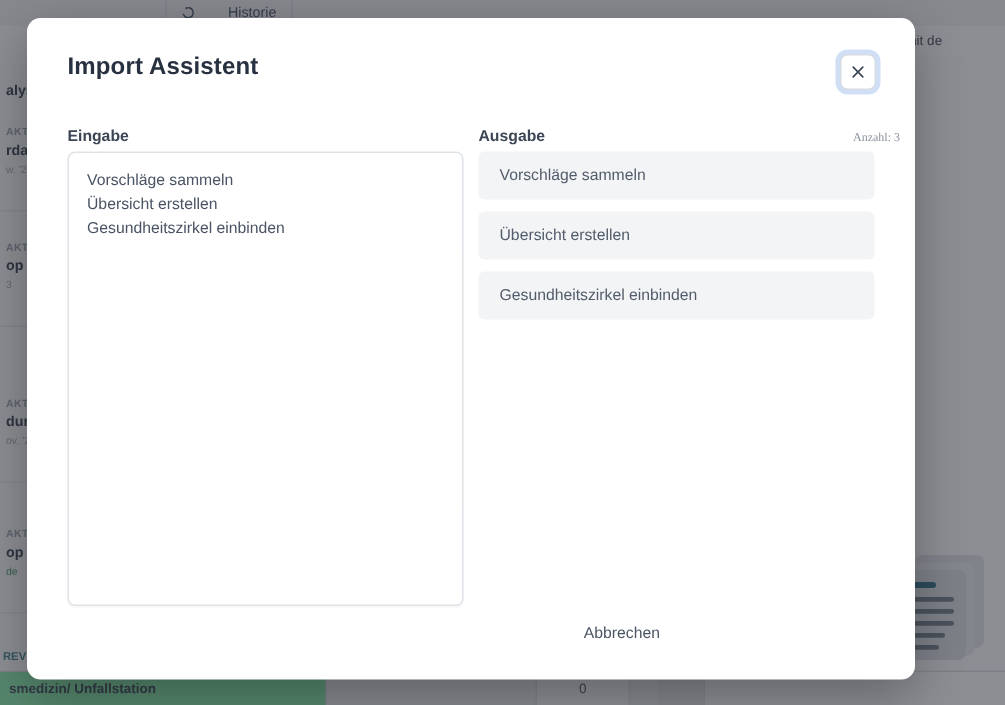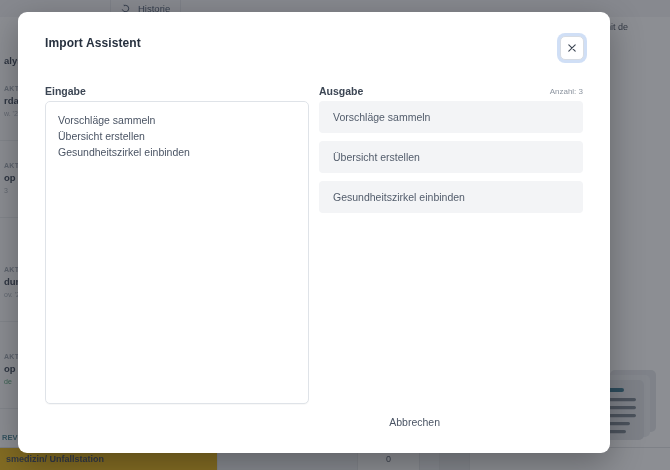--- a/index.html
+++ b/index.html
@@ -31,21 +31,21 @@
     left: 0; top: 0;
     width: 670px; height: 17px;
     background: #f3f4f6;
     border-bottom: 1px solid #e3e5e8;
     display: flex;
     align-items: center;
   }
   .bg-tab {
     display: flex;
     align-items: center;
-    gap: 8px;
+    gap: 22px;
     height: 17px;
     padding: 0 10px;
     font-size: 9.5px;
     color: #3f4d63;
     border-right: 1px solid #e0e2e6;
     border-left: 1px solid #e0e2e6;
     margin-left: 110px;
     background: #f3f4f6;
   }
   .hist-icon {
@@ -143,21 +143,21 @@
   .bg-table .cell {
     height: 22px;
     display: flex;
     align-items: center;
     padding: 0 6px;
     box-sizing: border-box;
     border-right: 1px solid #e6e8ea;
     white-space: nowrap;
     overflow: hidden;
   }
-  .bg-table .c1 { width: 218px; background:#eab308; font-weight:bold; color:#3a4554;}
+  .bg-table .c1 { width: 218px; background:#86efac; font-weight:bold; color:#3a4554;}
   .bg-table .c2 { width: 140px; background:#f2f3f5;}
   .bg-table .c3 { width: 200px; }
   .bg-table .c4 { width: 62px; justify-content:center; }
   .bg-table .c5 { width: 20px; background:#f2f3f5;}
   .bg-table .c6 { width: 30px; background:#eceef0;}
 
   .bg-review {
     position: absolute;
     left: 2px;
     bottom: 28px;
@@ -205,21 +205,21 @@
     border-radius: 9px;
     box-shadow: 0 10px 34px rgba(0,0,0,.30);
     box-sizing: border-box;
     overflow: hidden;
   }
 
   .modal-title {
     position: absolute;
     left: 27px;
     top: 24px;
-    font-size: 12px;
+    font-size: 16px;
     font-weight: bold;
     color: #27313f;
     letter-spacing: .1px;
   }
 
   .close-btn {
     position: absolute;
     right: 26px;
     top: 24px;
     width: 24px;
@@ -241,24 +241,25 @@
     position: absolute;
     font-size: 10.5px;
     font-weight: bold;
     color: #3c4654;
   }
   .label-input  { left: 27px; top: 73px; }
   .label-output { left: 301px; top: 73px; }
 
   .count-label {
     position: absolute;
-    right: 27px;
+    right: 10px;
     top: 75px;
     font-size: 8px;
     color: #8c949f;
+    font-family: Liberation Serif, serif;
   }
 
   .textarea {
     position: absolute;
     left: 27px;
     top: 89px;
     width: 264px;
     height: 303px;
     box-sizing: border-box;
     border: 1px solid #dfe3e8;

